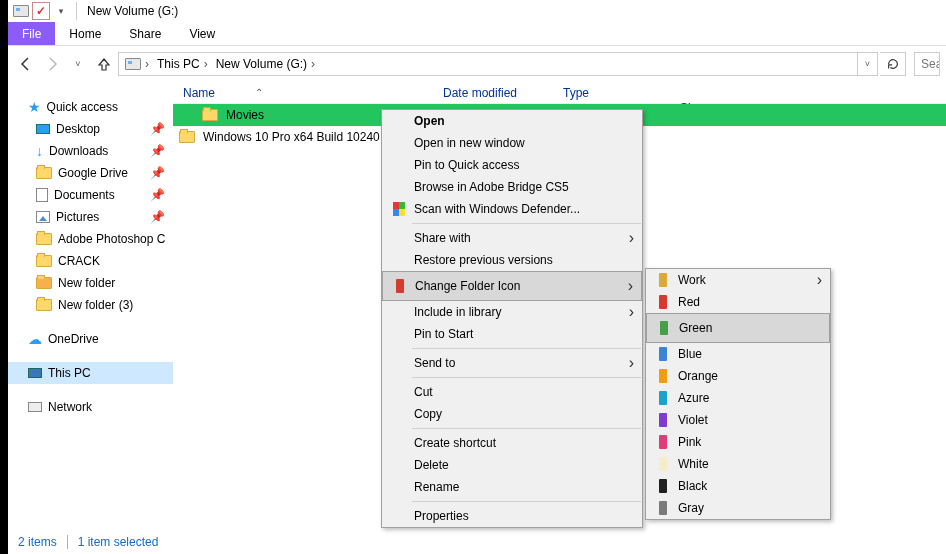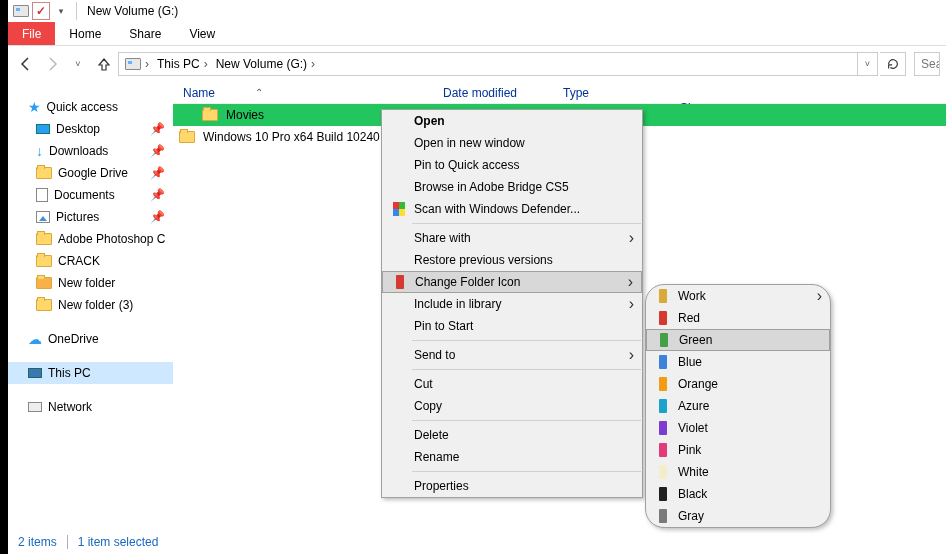--- a/index.html
+++ b/index.html
@@ -9,21 +9,21 @@
   
   .titlebar { position:absolute; left:8px; top:0; right:0; height:22px; display:flex; align-items:center; gap:2px; padding-left:4px; }
   .titlebar .qat { display:flex; align-items:center; gap:2px; }
   .icon-box { width:18px; height:18px; display:flex; align-items:center; justify-content:center; }
   .titlebar .sep { width:1px; height:18px; background:#ccc; margin:0 4px; }
   .titlebar .title { padding-left:4px; font-size:12px; }
 
   
   .ribbon { position:absolute; left:8px; top:22px; right:0; height:24px; display:flex; align-items:stretch; border-bottom:1px solid #ddd; }
   .ribbon .tab { padding:4px 14px; display:flex; align-items:center; color:#000; cursor:default; }
-  .ribbon .tab.file { background:#ef4444; color:#fff; }
+  .ribbon .tab.file { background:#8b5cf6; color:#fff; }
   
   
   .navbar { position:absolute; left:8px; top:46px; right:0; height:36px; display:flex; align-items:center; padding:4px 6px; gap:2px; }
   .navbtn { width:24px; height:24px; display:flex; align-items:center; justify-content:center; color:#555; }
   .navbtn.disabled { color:#bbb; }
   .addr { flex:0 0 760px; height:24px; border:1px solid #ccc; display:flex; align-items:center; }
   .addr .seg { display:flex; align-items:center; padding:0 2px 0 6px; height:100%; }
   .addr .seg.sep { padding:0 2px; color:#555; }
   .addr .spacer { flex:1; }
   .addr .drop { width:20px; height:100%; border-left:1px solid #ccc; display:flex; align-items:center; justify-content:center; color:#555; }
@@ -53,27 +53,27 @@
   .filelist .row.sel { background:#22c55e;padding-left:29px; }
   .filelist .fname { padding-left:2px; }
 
   
   .status { position:absolute; left:8px; bottom:0; right:0; height:24px; display:flex; align-items:center; padding:0 10px; gap:10px; color:#1768bf; }
   .status .divider { width:1px; height:14px; background:#aac; }
 
   
   .cmenu { position:absolute; background:#f0f0f0; border:1px solid #a0a0a0; box-shadow:2px 2px 4px rgba(0,0,0,.25); }
   .cmenu.primary { left:381px; top:109px; width:262px; }
-  .cmenu.secondary { left:645px; top:284px; width:186px;border-radius:19px; }
+  .cmenu.secondary { left:645px; top:268px; width:186px; }
   .cmenu .mi { display:flex; align-items:center; height:22px; padding:0 28px 0 6px; position:relative; }
   .cmenu .mi .ic { width:22px; display:flex; align-items:center; justify-content:center; }
   .cmenu .mi .lbl { padding-left:4px; flex:1; white-space:nowrap; }
   .cmenu .mi .chev { position:absolute; right:8px; color:#333; font-size:12px; }
   .cmenu .mi.bold .lbl { font-weight:600; }
-  .cmenu .mi.hover { background:#d8d8d8; border:1px solid #a0a0a0; height:22px; }
+  .cmenu .mi.hover { background:#d8d8d8; border:1px solid #a0a0a0; height:30px; }
   .cmenu .sep { height:1px; background:#d0d0d0; margin:3px 1px 3px 30px; }
 
   
   .folder-ic { width:16px; height:12px; background:#ffd76b; border:1px solid #d9a93a; border-radius:1px; position:relative; }
   .folder-ic::before { content:""; position:absolute; top:-3px; left:0; width:6px; height:3px; background:#ffd76b; border:1px solid #d9a93a; border-bottom:none; }
   .drive-ic { width:16px; height:12px; background:#e8e8e8; border:1px solid #888; border-radius:1px; position:relative; }
   .drive-ic::after { content:""; position:absolute; left:2px; top:2px; width:4px; height:3px; background:#6ab2ff; }
   .star-ic { color:#2a9df4; font-size:14px; }
   .desk-ic { width:14px; height:10px; background:#2a9df4; border:1px solid #176; }
   .dl-ic { color:#2a9df4; font-size:14px; font-weight:bold; }
@@ -315,20 +315,24 @@
       <span class="ic"></span>
       <span class="lbl">Cut</span>
     </div>
   <div class="mi">
       <span class="ic"></span>
       <span class="lbl">Copy</span>
     </div>
   <div class="sep"></div>
   <div class="mi">
       <span class="ic"></span>
+      <span class="lbl">Create shortcut</span>
+    </div>
+  <div class="mi">
+      <span class="ic"></span>
       <span class="lbl">Delete</span>
     </div>
   <div class="mi">
       <span class="ic"></span>
       <span class="lbl">Rename</span>
     </div>
   <div class="sep"></div>
   <div class="mi">
       <span class="ic"></span>
       <span class="lbl">Properties</span>

